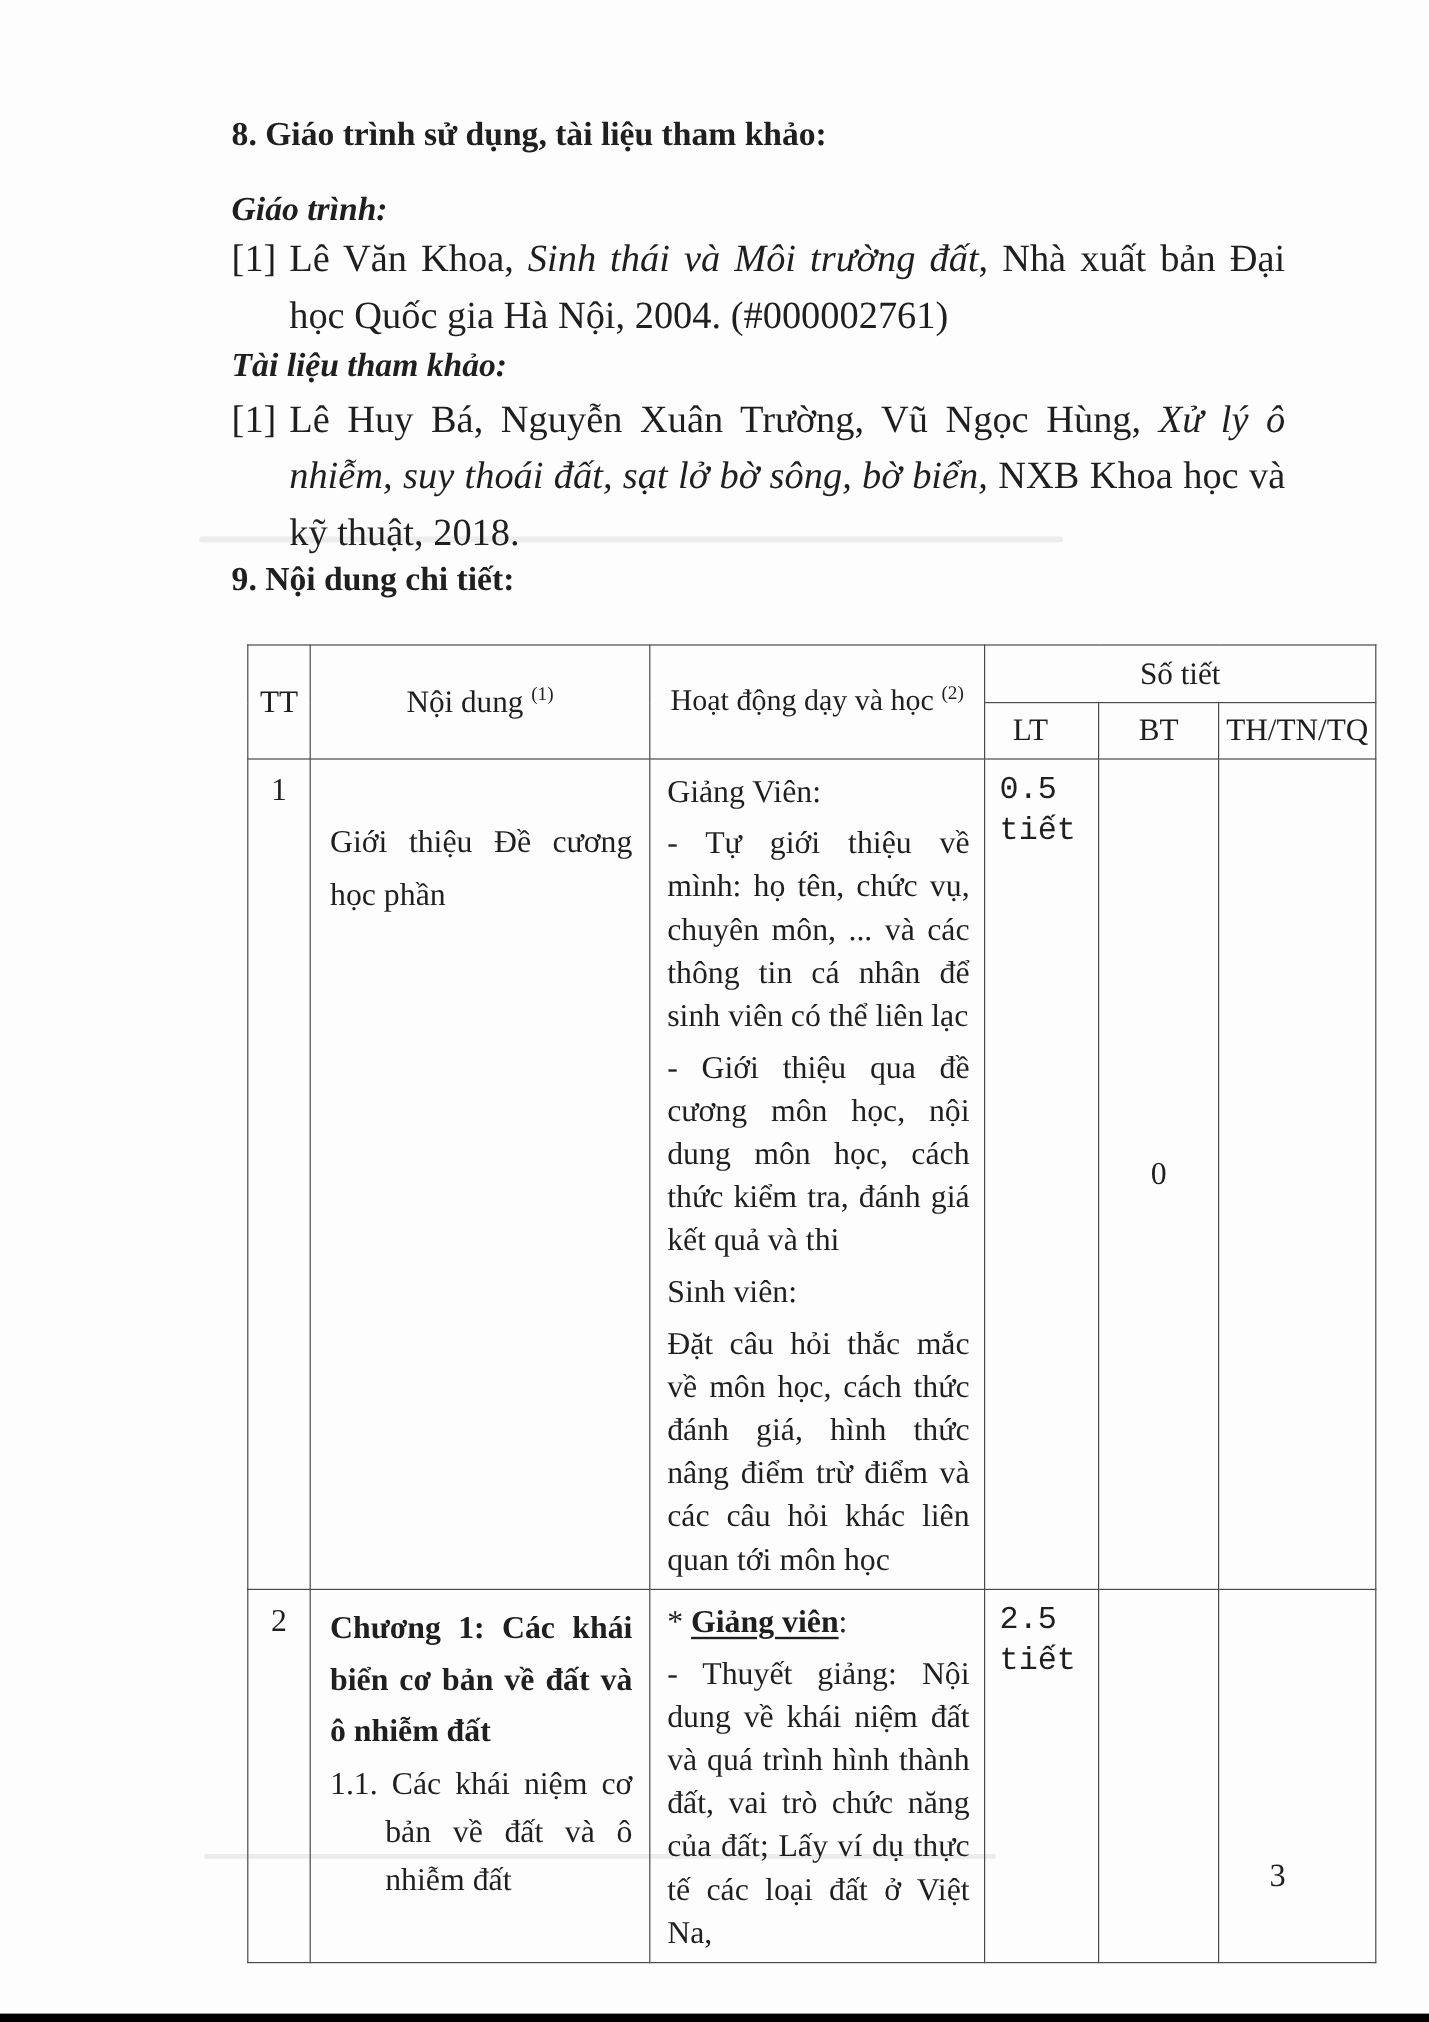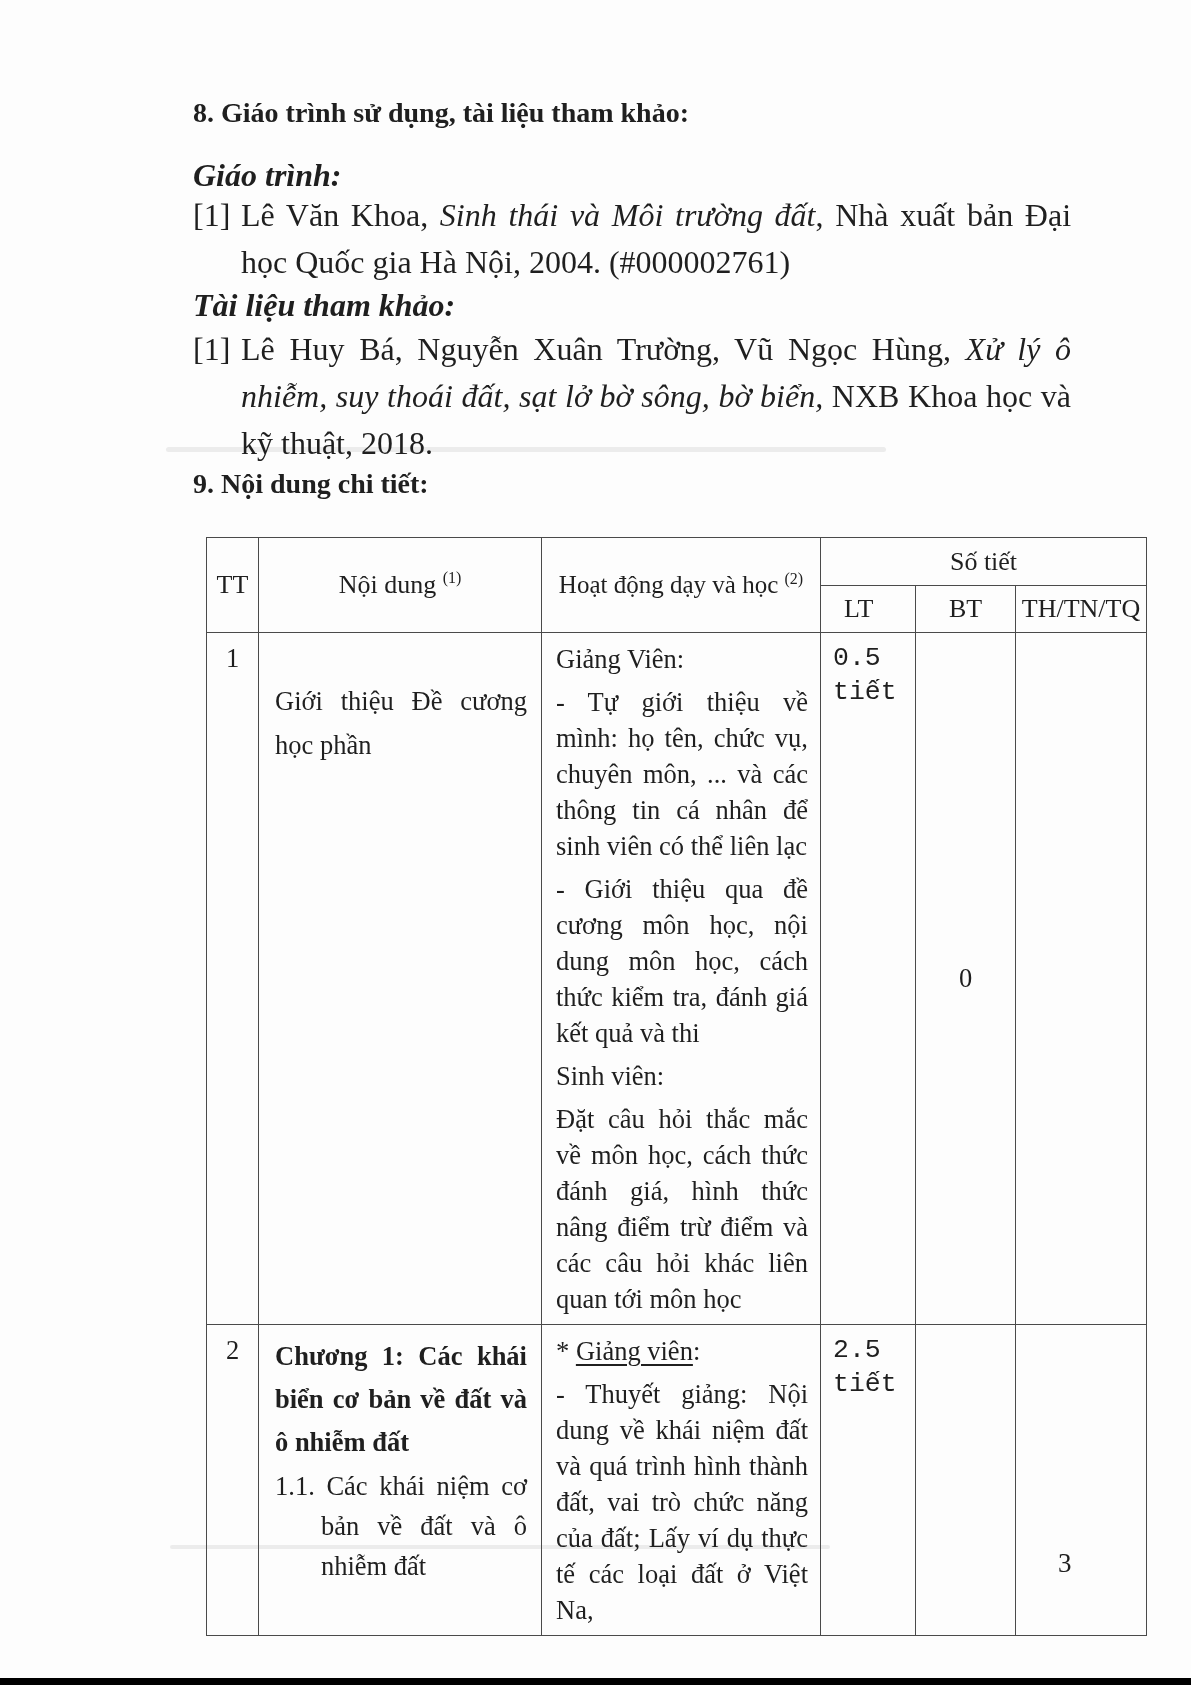--- a/index.html
+++ b/index.html
@@ -21,21 +21,21 @@
     width: 878px;
     margin-left: 36px;
   }
   .sec-heading {
     font-size: 28px;
     font-weight: bold;
     line-height: 34px;
   }
   .sec-heading.second { margin-top: 0; }
   .label-bi {
-    font-size: 32px;
+    font-size: 28px;
     font-weight: bold;
     font-style: italic;
     line-height: 34px;
   }
   .gt-label { margin-top: 28px; }
   .tl-label { margin-top: 2px; }
   .ref {
     font-size: 32px;
     line-height: 47px;
     text-align: justify;
@@ -102,21 +102,21 @@
   td.td-nd .nd-item {
     margin-top: 2px;
     line-height: 40px;
     text-align: justify;
     padding-left: 46px;
     text-indent: -46px;
   }
   td.td-act { padding: 8px 12px 0 14px; line-height: 36px; }
   td.td-act p { margin-bottom: 7px; text-align: justify; }
   td.td-act p.role { text-align: left; }
-  .ul { text-decoration: underline; text-underline-offset: 4px; }
+  .ul { text-decoration: underline; text-underline-offset: 4px; font-weight: bold; }
   td.td-lt { padding: 8px 4px 0 12px; line-height: 34px; font-family: Liberation Mono, monospace; }
   td.td-bt.mid { vertical-align: middle; text-align: center; }
   td.td-bt, td.td-th { text-align: center; }
 
   .page-number {
     position: absolute;
     left: 1058px;
     top: 1548px;
     font-size: 27px;
   }

